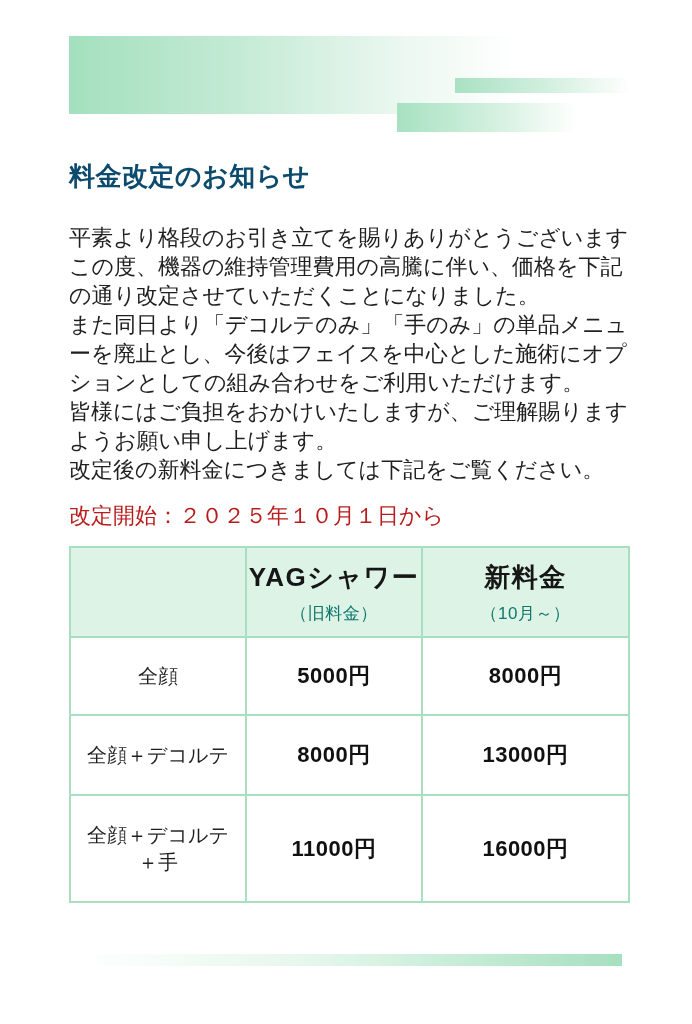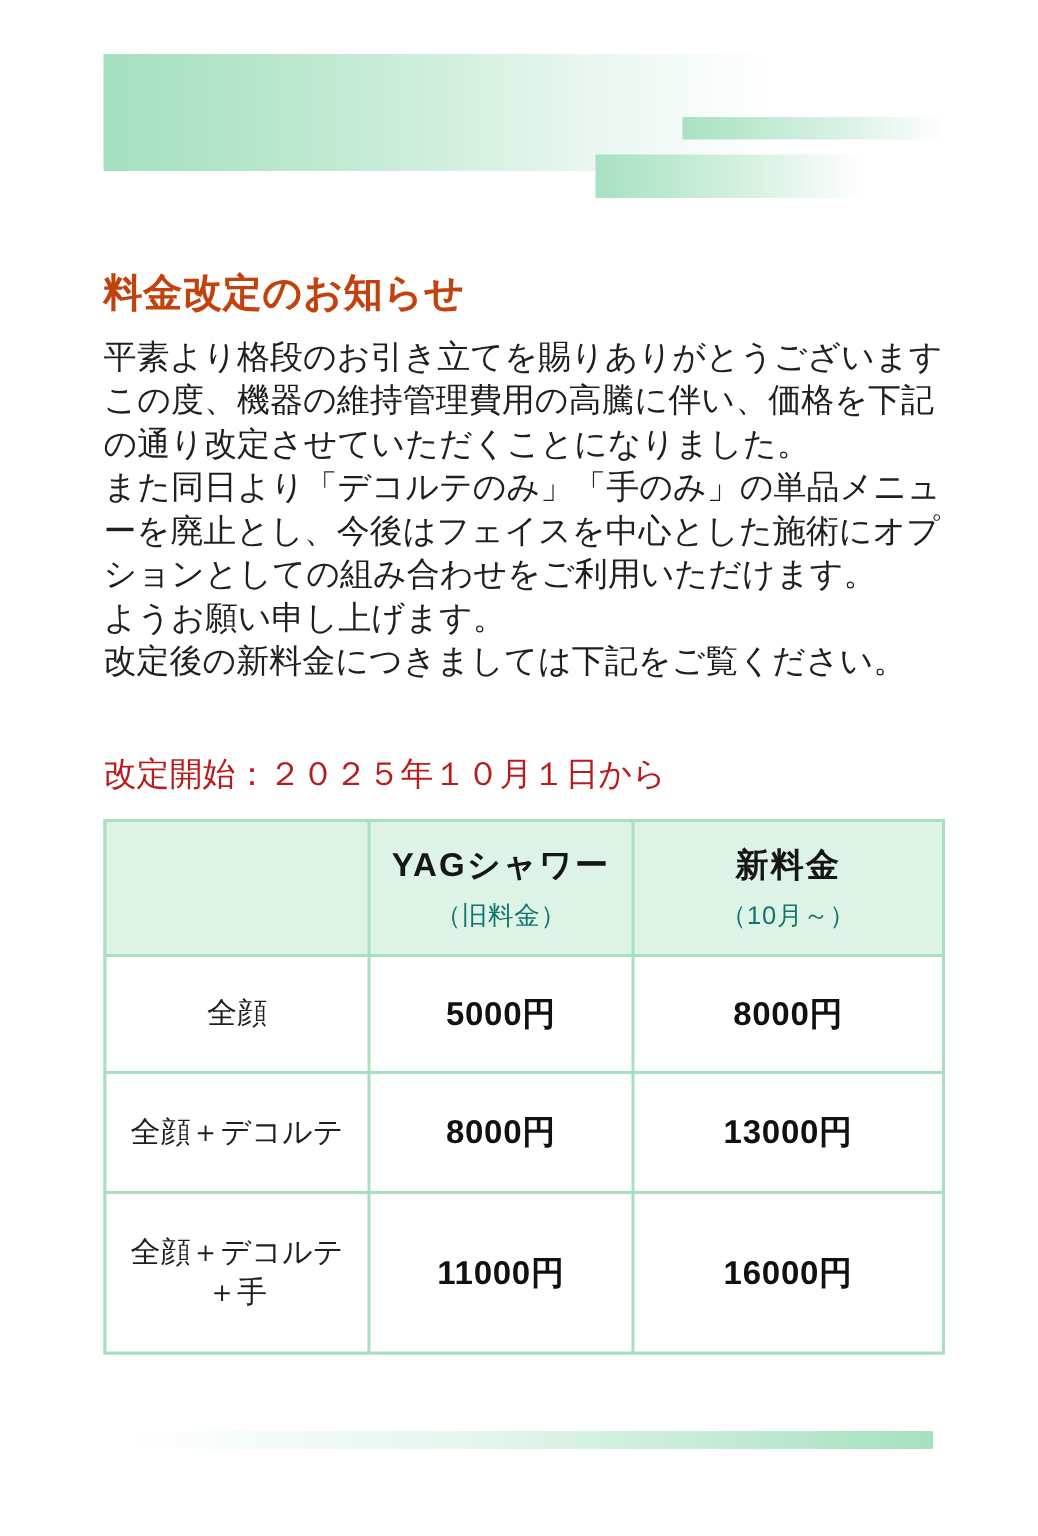--- a/index.html
+++ b/index.html
@@ -20,23 +20,22 @@
     position: absolute; left: 455px; top: 78px; width: 185px; height: 15px;
     background: linear-gradient(90deg, #a9e1c2 0%, #d7f1e2 55%, #ffffff 95%);
   }
   .deco-mid {
     position: absolute; left: 397px; top: 103px; width: 180px; height: 29px;
     background: linear-gradient(90deg, #a7e1c1 0%, #d9f2e3 60%, #ffffff 100%);
   }
 
   .title {
     position: absolute; left: 69px; top: 159px;
-    font-size: 26px; font-weight: 700; letter-spacing: 0.5px; color: #c2410c;
+    font-size: 26px; font-weight: 700; letter-spacing: 0.5px; color: #0c4a6e;
     white-space: nowrap;
-    margin-top: 19px;
   }
 
   .body-text {
     position: absolute; left: 69px; top: 223px;
     font-size: 22px; line-height: 29px; color: #1f1f1f;
   }
   .body-text .line { white-space: nowrap; }
 
   .effective {
     position: absolute; left: 69px; top: 501px;
@@ -54,21 +53,21 @@
     grid-template-rows: 88px 76px 78px 105px;
     gap: 2px;
   }
   .cell {
     background: #ffffff;
     display: flex; flex-direction: column;
     align-items: center; justify-content: center;
     text-align: center;
   }
   .cell.head { background: #dcf3e5; }
-  .head-title { font-size: 22px; font-weight: 700; letter-spacing: 1.5px; color: #161616; }
+  .head-title { font-size: 26px; font-weight: 700; letter-spacing: 1.5px; color: #161616; }
   .head-sub { font-size: 17px; margin-top: 7px; color: #0f766e; letter-spacing: 0.5px; }
   .row-label { font-size: 20px; color: #1f1f1f; white-space: pre-line; line-height: 1.35; }
   .price { font-size: 22px; font-weight: 700; color: #111111; letter-spacing: 0.5px; }
 
   .signature {
     position: absolute; right: 78px; top: 911px;
     font-size: 22px; color: #1f1f1f; white-space: nowrap;
   }
 
   .deco-bottom {
@@ -87,20 +86,21 @@
 
   <h1 class="title">料金改定のお知らせ</h1>
 
   <div class="body-text">
     <div class="line">平素より格段のお引き立てを賜りありがとうございます</div>
     <div class="line">この度、機器の維持管理費用の高騰に伴い、価格を下記</div>
     <div class="line">の通り改定させていただくことになりました。</div>
     <div class="line">また同日より「デコルテのみ」「手のみ」の単品メニュ</div>
     <div class="line">ーを廃止とし、今後はフェイスを中心とした施術にオプ</div>
     <div class="line">ションとしての組み合わせをご利用いただけます。</div>
+    <div class="line">皆様にはご負担をおかけいたしますが、ご理解賜ります</div>
     <div class="line">ようお願い申し上げます。</div>
     <div class="line">改定後の新料金につきましては下記をご覧ください。</div>
   </div>
 
   <div class="effective">改定開始：２０２５年１０月１日から</div>
 
   <div class="price-table">
 
     <div class="cell head"></div>
     <div class="cell head">

